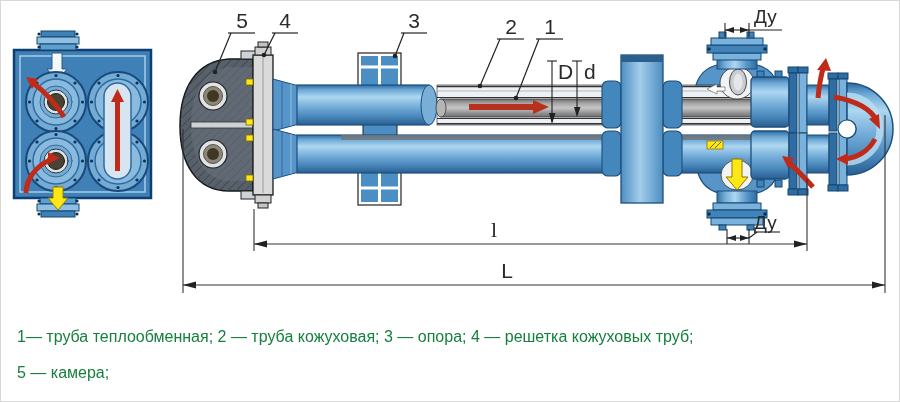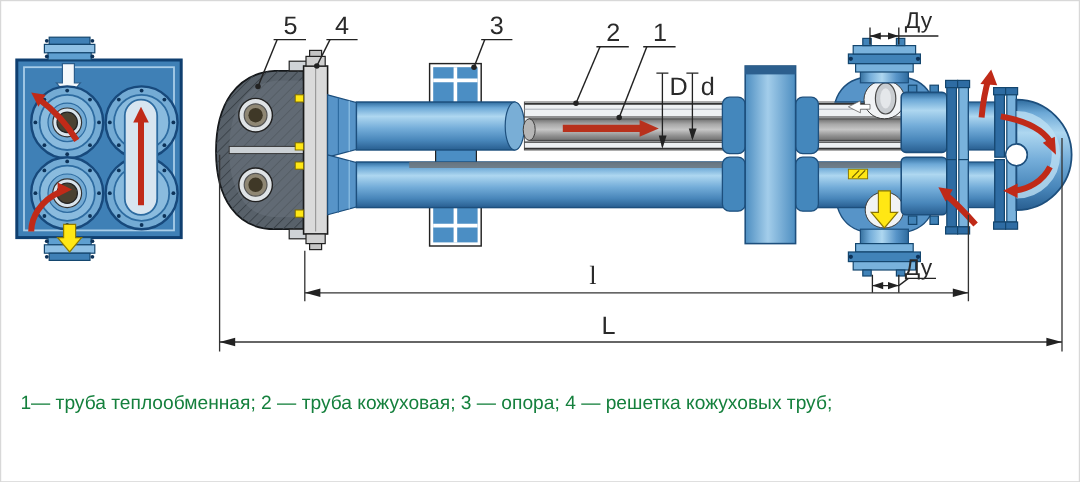--- a/index.html
+++ b/index.html
@@ -387,13 +387,14 @@
       <line x1="884" y1="114" x2="884" y2="292"></line>
       <line x1="182" y1="284" x2="884" y2="284"></line>
       <polygon points="182,284 195,280.5 195,287.5" fill="#222" stroke="none"></polygon>
       <polygon points="884,284 871,280.5 871,287.5" fill="#222" stroke="none"></polygon>
       <text class="dimtxt" x="506" y="277" text-anchor="middle" stroke="none">L</text>
     </g>
   </g>
 </svg>
 
 <div id="legend-line1" class="legend-line">1— труба теплообменная; 2 — труба кожуховая; 3 — опора; 4 — решетка кожуховых труб;</div>
+<div id="legend-line2" class="legend-line">5 — камера;</div>
 </div>
 
 </body></html>

